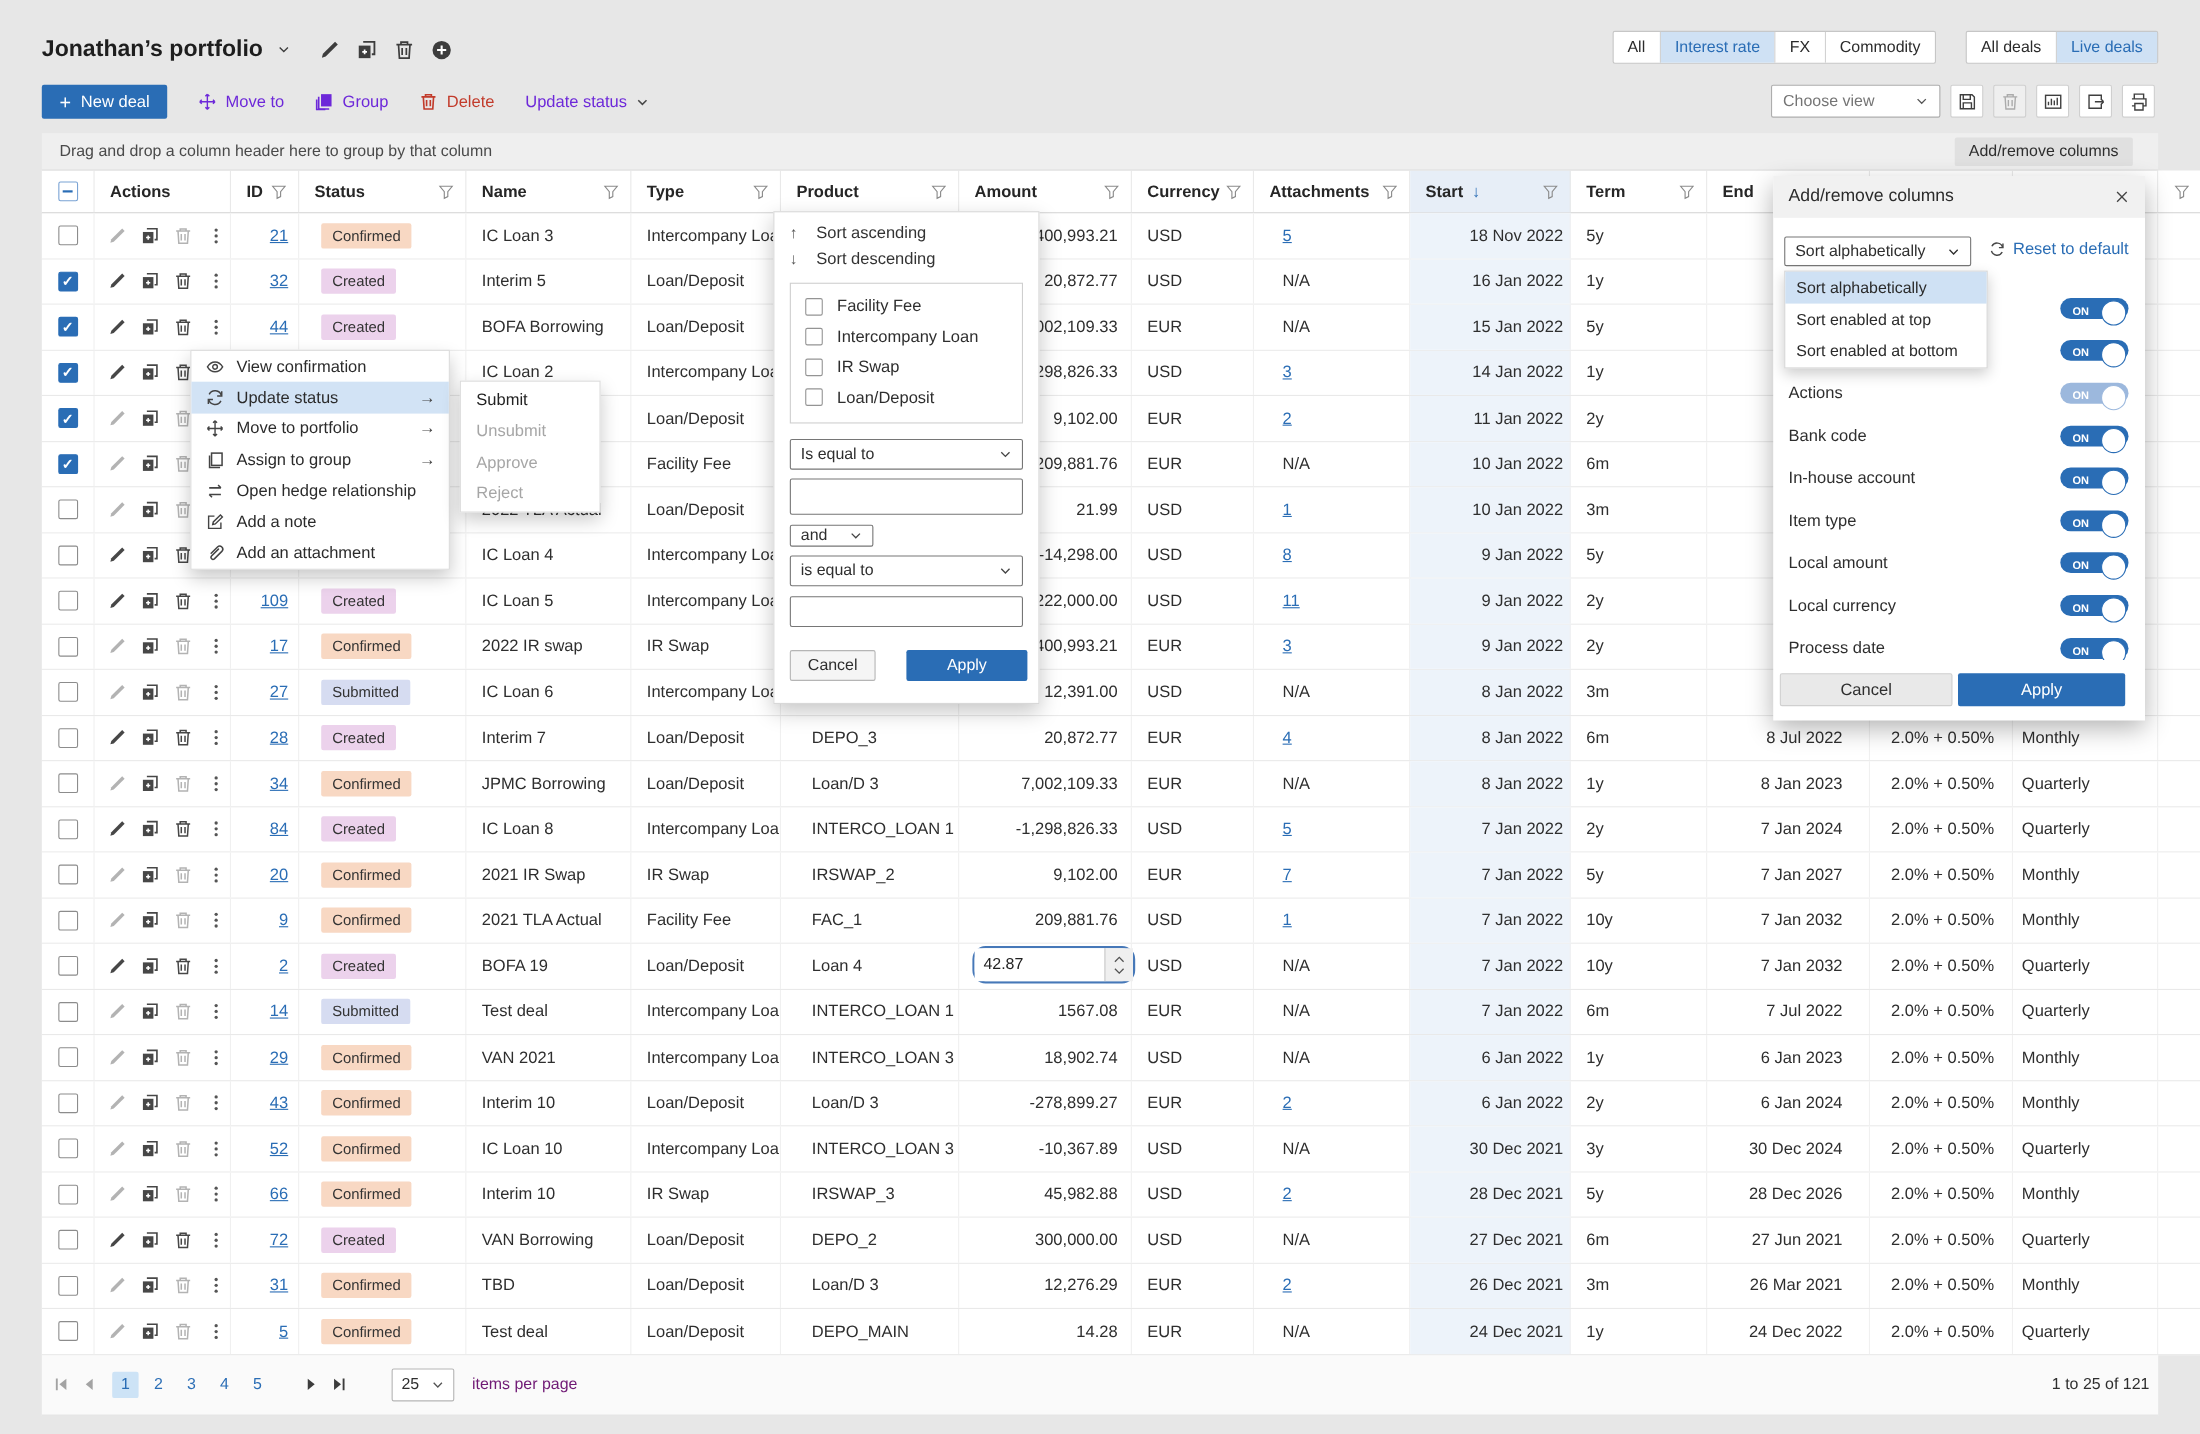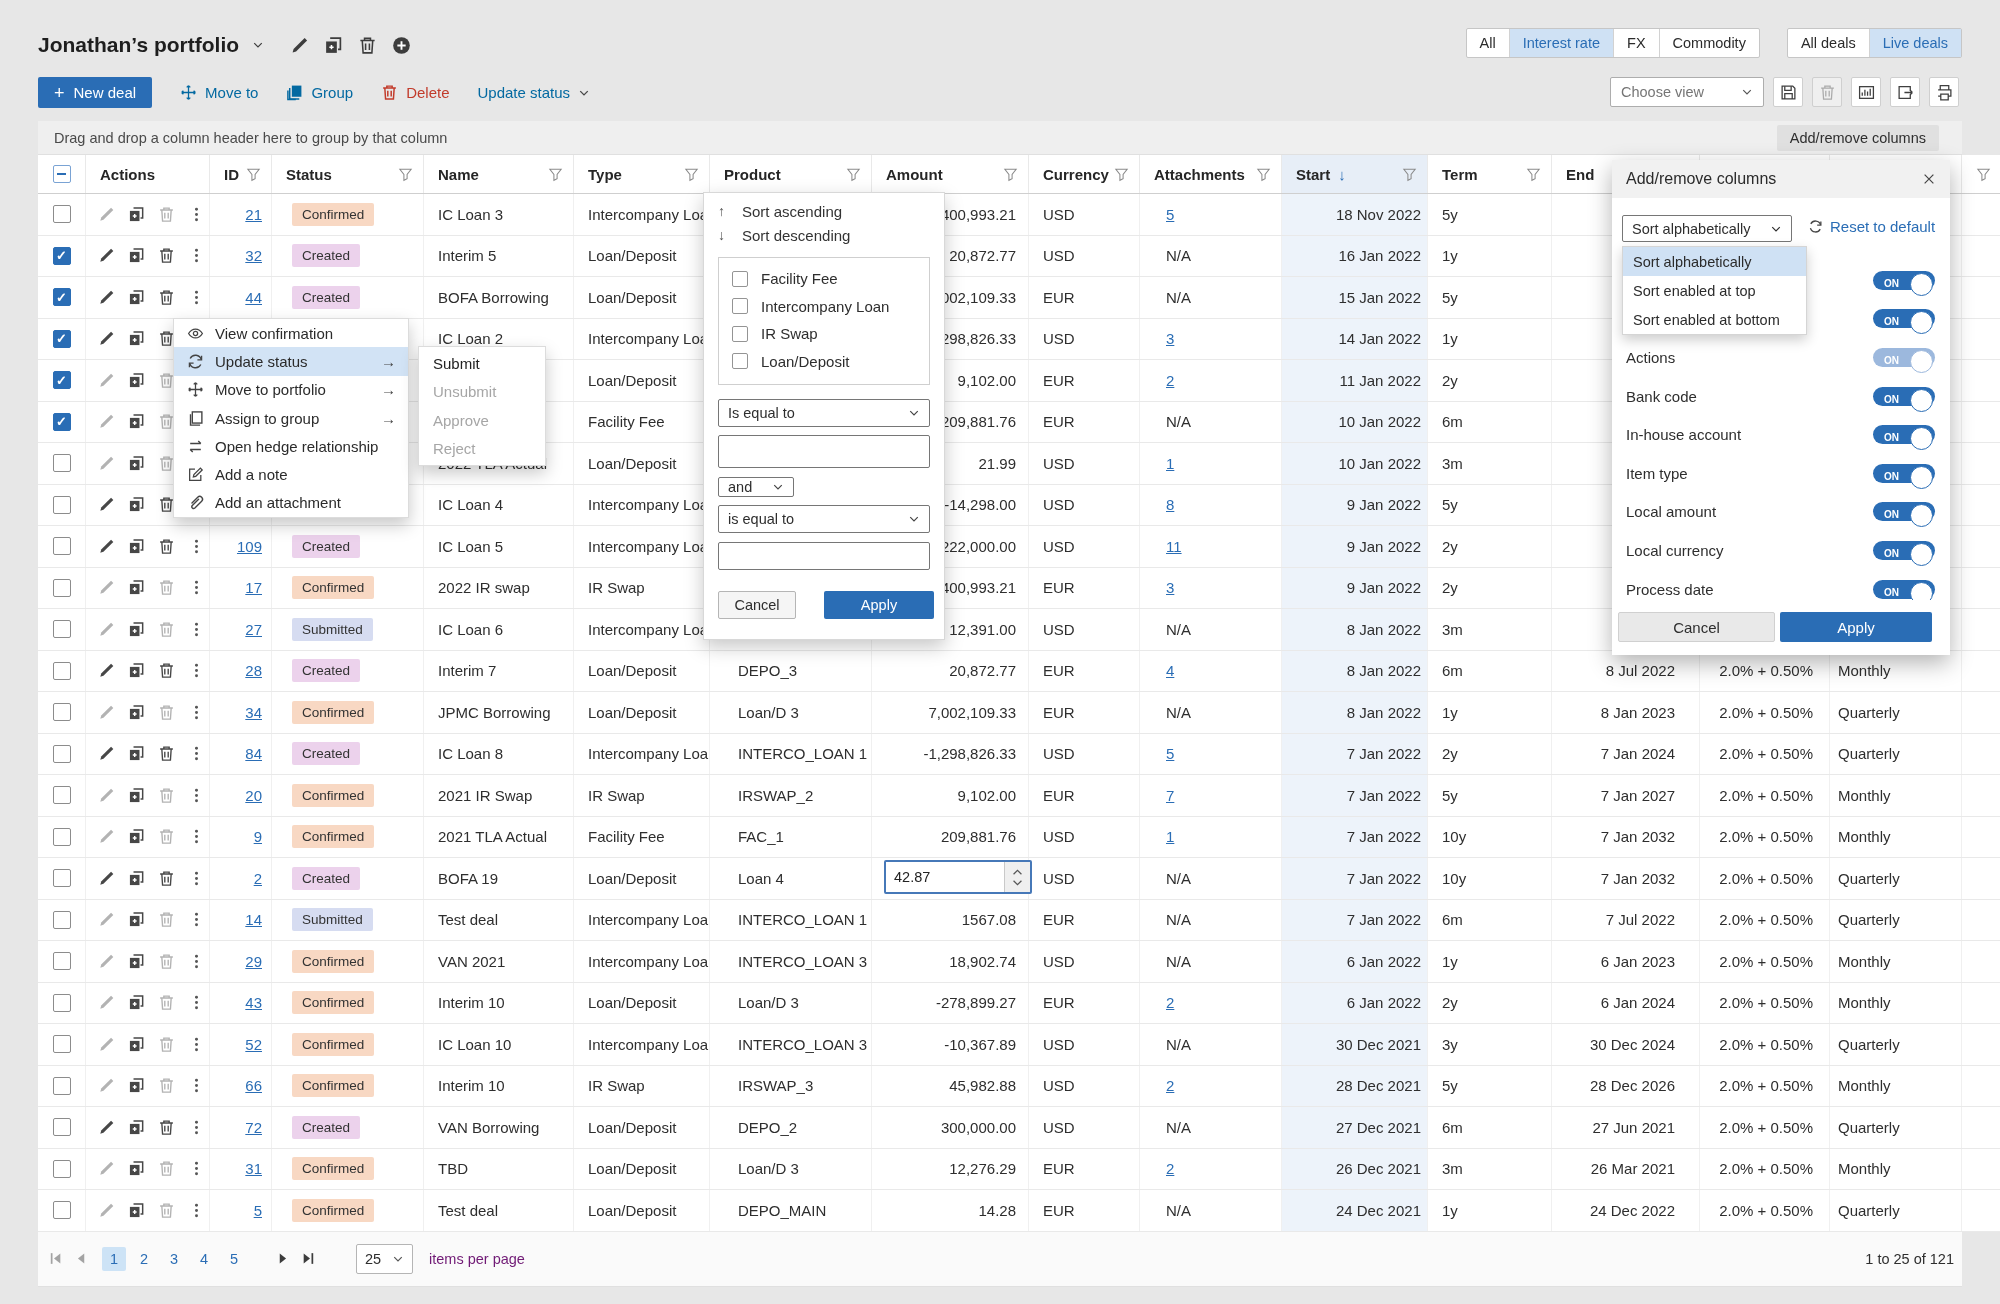--- a/index.html
+++ b/index.html
@@ -19,21 +19,21 @@
   .tabsbar { position: absolute; top: 28px; right: 38px; display: flex; gap: 27px; }
   .seggroup { display: flex; border: 1px solid #c6c6c6; background: #fff; border-radius: 2px; height: 30px; }
   .seg { display: flex; align-items: center; padding: 0 13px; font-size: 14.5px; color: #2b2b2b; border-left: 1px solid #d2d2d2; cursor: default; }
   .seg:first-child { border-left: none; }
   .seg.active { background: #cfe1f4; color: #2a6db5; }
 
   
   .toolbar { position: absolute; left: 38px; top: 77px; display: flex; align-items: center; height: 31px; }
   .btn-newdeal { display: flex; align-items: center; gap: 9px; background: #2a6db5; color: #fff; height: 31px; padding: 0 16px; border-radius: 2px; font-size: 15px; }
   .btn-newdeal .plus { font-size: 18px; line-height: 1; }
-  .tb-act { display: flex; align-items: center; gap: 8px; margin-left: 28px; font-size: 15px; color: #0369a1; }
+  .tb-act { display: flex; align-items: center; gap: 8px; margin-left: 28px; font-size: 15px; color: #6d28d9; }
   .tb-act.red { color: #c23b2b; }
   .tb-act .ic16 { color: inherit; }
 
   .viewbar { position: absolute; top: 77px; left: 1610px; display: flex; align-items: center; }
   .choose-view { width: 154px; height: 30px; background: #fff; border: 1px solid #adadad; border-radius: 2px; display: flex; align-items: center; justify-content: space-between; padding: 0 10px; font-size: 14.5px; color: #757575; }
   .vbtn { width: 30px; height: 30px; background: #fff; border: 1px solid #cfcfcf; border-radius: 2px; display: flex; align-items: center; justify-content: center; color: #3f3f3f; margin-left: 9px; }
   .vbtn.disabled { background: #efefef; color: #ababab; }
 
   
   .main { position: absolute; left: 38px; top: 121px; width: 1962px; }
@@ -147,21 +147,21 @@
   .toggle.tg-dim .knob { border-color: #9cb8dd; }
   .pdrop { position: absolute; left: 10px; top: 48px; width: 185px; background: #fff; border: 1px solid #d5d5d5; box-shadow: 0 5px 12px rgba(0,0,0,.2); z-index: 3; }
   .pdi { display: flex; align-items: center; height: 29px; padding-left: 10px; font-size: 14.5px; color: #2b2b2b; }
   .pdi.sel { background: #cfe1f4; }
   .panel-btns { position: absolute; left: 0; bottom: 0; width: 100%; height: 55px; }
   .pnbtn { position: absolute; top: 12px; height: 30px; display: flex; align-items: center; justify-content: center; font-size: 15px; border-radius: 2px; }
   .pnbtn.cancel { left: 6px; width: 157px; background: #e9e9e9; border: 1px solid #d0d0d0; color: #2e2e2e; }
   .pnbtn.apply { left: 168px; width: 152px; background: #2a6db5; color: #fff; }
 
   
-  .editor { position: absolute; left: 884px; top: 860px; width: 148px; height: 34px; border: 2px solid #4678b8; border-radius: 2px; background: #fff; display: flex; z-index: 5; }
+  .editor { position: absolute; left: 884px; top: 860px; width: 148px; height: 34px; border: 2px solid #4678b8; border-radius: 12px; background: #fff; display: flex; z-index: 5; }
   .editor input { flex: 1; border: none; outline: none; font-family: "Liberation Sans", sans-serif; font-size: 14.5px; padding-left: 8px; color: #222; min-width: 0; }
   .ed-spin { width: 26px; background: #efefef; border-left: 1px solid #c9c9c9; display: flex; flex-direction: column; align-items: center; justify-content: center; gap: 3px; color: #555; }
   .ed-spin svg { width: 11px; height: 7px; display: block; }
 </style>
 </head>
 <body>
 
 <div id="page">
 
   <div class="titlebar">

